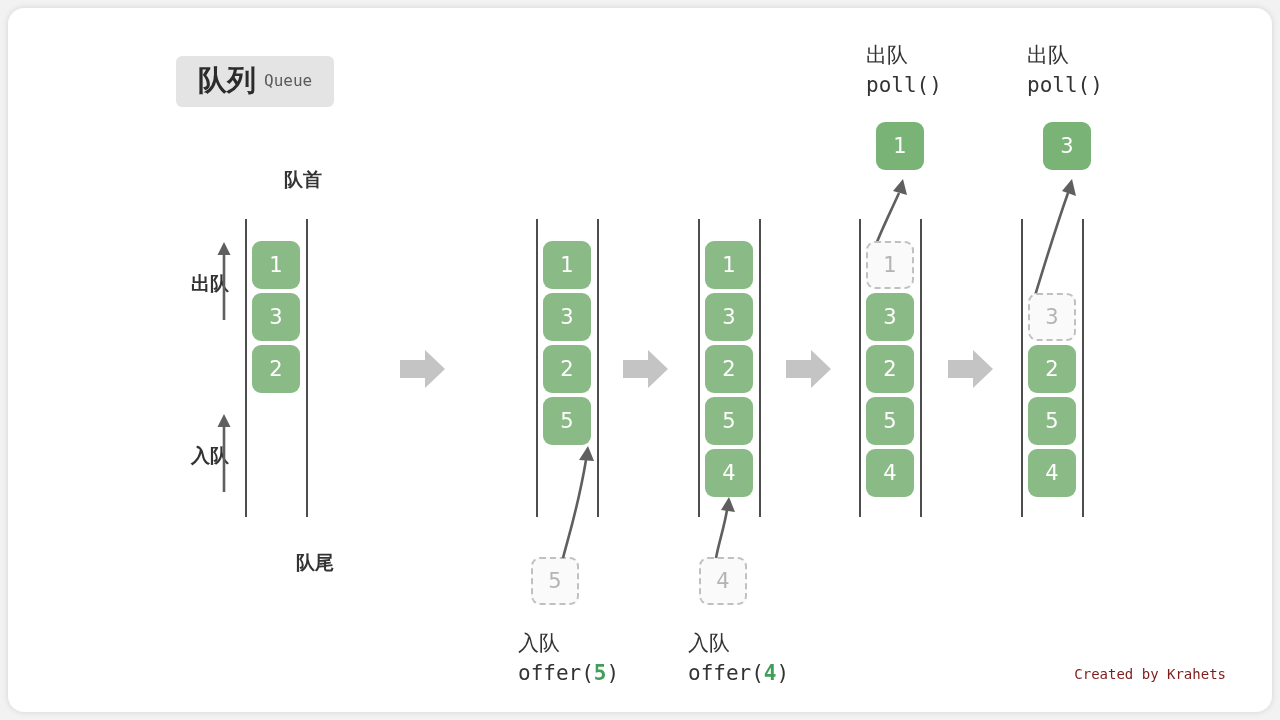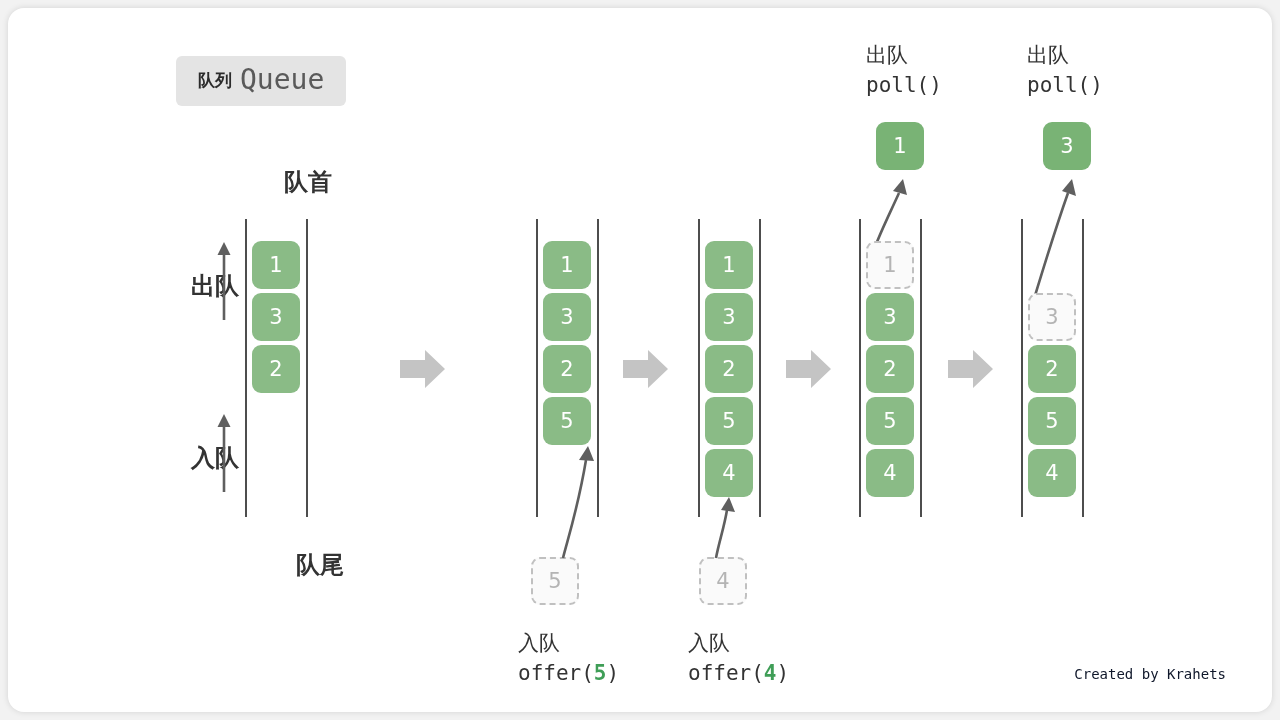--- a/index.html
+++ b/index.html
@@ -29,38 +29,38 @@
     left:168px;top:48px;
     padding:10px 22px 12px 22px;
     background:#e4e4e4;
     border-radius:6px;
     white-space:nowrap;
     line-height:1;
   }
   .title-cn{
     font-family:"Liberation Sans", sans-serif;
     font-weight:bold;
-    font-size:17px;
+    font-size:29px;
     color:#2b2b2b;
     vertical-align:middle;
   }
   .title-en{
     font-family:"DejaVu Sans Mono", monospace;
-    font-size:28px;
+    font-size:16px;
     color:#5a5a5a;
     vertical-align:middle;
     margin-left:8px;
   }
 
   
   .cn-label{
     position:absolute;
     font-family:"Liberation Sans", sans-serif;
     font-weight:bold;
-    font-size:24px;
+    font-size:19px;
     color:#333333;
     white-space:nowrap;
     line-height:1;
     padding-left:40px;
   }
   .op-label{
     position:absolute;
     white-space:nowrap;
     line-height:1.45;
   }
@@ -118,21 +118,21 @@
 
   
   .curve{ position:absolute; pointer-events:none; }
 
   
   .credit{
     position:absolute;
     right:46px;bottom:30px;
     font-family:"DejaVu Sans Mono", monospace;
     font-size:14px;
-    color:#0f172a;
+    color:#7f1d1d;
     white-space:nowrap;
   }
 </style>
 </head>
 <body>
 
 <div id="stage">
   <div id="card">
 
     <div class="title-badge">

